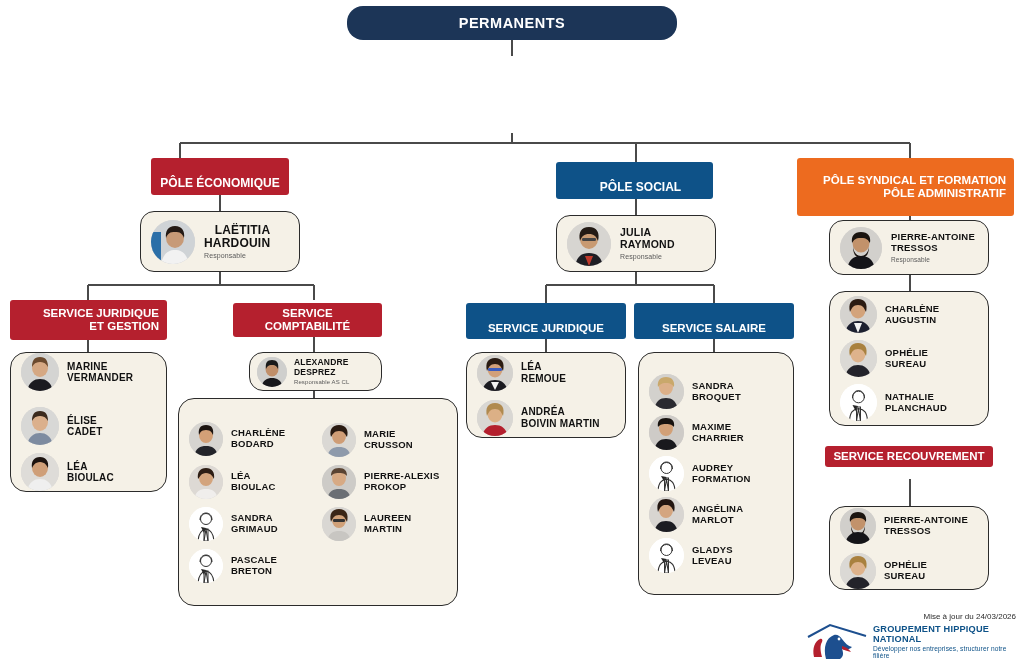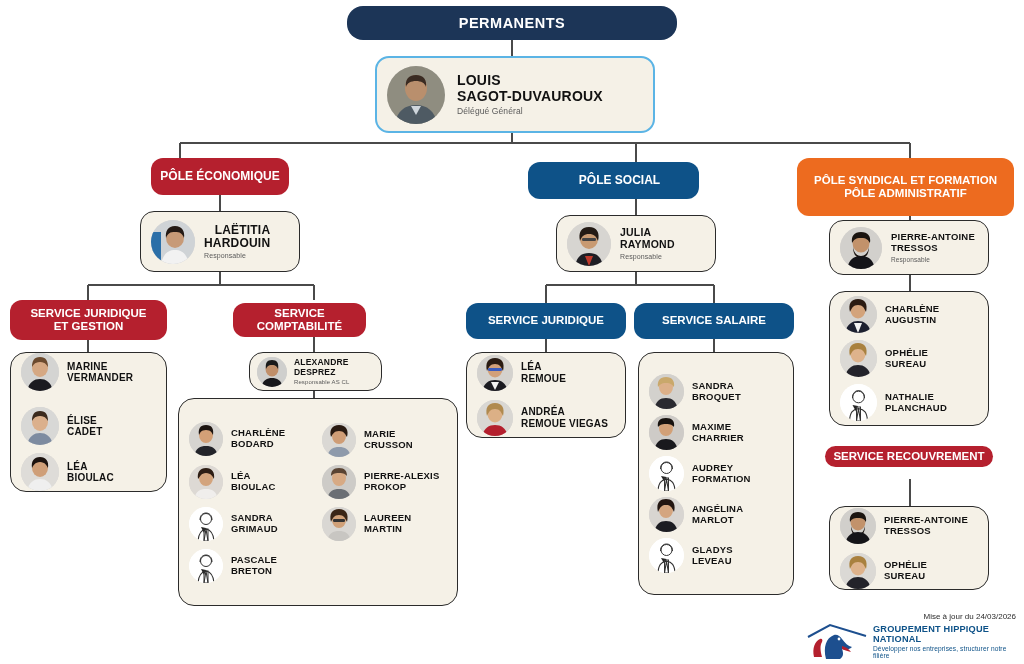--- a/index.html
+++ b/index.html
@@ -28,23 +28,23 @@
     background: #1c3557;
     color: #ffffff;
     border-radius: 16px;
     display: flex; align-items: center; justify-content: center;
     font-weight: bold;
     letter-spacing: .5px;
   }
 
   
   .pill {
-    border-radius: 12px;
+    border-radius: 3px;
     color: #fff;
-    display: flex; align-items: center; justify-content: center;
+    display: flex; align-items: flex-end; justify-content: center;
     text-align: center;
     font-weight: bold;
     line-height: 1.15;
     padding: 4px 8px;
   }
   .pill.red    { background: #b5202e; }
   .pill.blue   { background: #0e5288; }
   .pill.orange { background: #ed6b1f; }
 
   
@@ -157,38 +157,20 @@
       <line x1="910" y1="275" x2="910" y2="291"></line>
 
       <line x1="910" y1="479" x2="910" y2="506"></line>
     </g>
   </svg>
 
   <div class="abs banner" style="left:347px; top:6px; width:330px; height:34px; font-size:14.5px;">
     <span>PERMANENTS</span>
   </div>
 
-  <div class="abs card accent" style="left:375px; top:56px; width:280px; height:77px;">
-    <div class="avatar" style="width:58px; height:58px; margin-right:12px;">
-      <svg viewBox="0 0 58 58">
-          <rect width="58" height="58" fill="#8f8d80"></rect>
-          <ellipse cx="29" cy="22" rx="11" ry="13" fill="#b98f6d"></ellipse>
-          <path d="M29 9c8 0 11 5 10 12-1-4-5-6-10-6s-9 2-10 6c-1-7 2-12 10-12z" fill="#3a2b22"></path>
-          <path d="M8 58c2-13 10-19 21-19s19 6 21 19z" fill="#4e5a63"></path>
-          <path d="M24 40h10l-5 9z" fill="#cfd6dc"></path>
-        </svg>
-    </div>
-    <div>
-      <div class="pname" style="font-size:14px;">
-        <span>LOUIS</span><br>
-        <span>SAGOT-DUVAUROUX</span>
-      </div>
-      <div class="prole" style="font-size:8.5px;">Délégué Général</div>
-    </div>
-  </div>
 
   <div class="abs pill red" style="left:151px; top:158px; width:138px; height:37px; font-size:12px;">
     <span>PÔLE ÉCONOMIQUE</span>
   </div>
 
   <div class="abs card" style="left:140px; top:211px; width:160px; height:61px;">
     <div class="avatar" style="width:44px; height:44px; margin-right:9px;">
       <svg viewBox="0 0 44 44">
           <rect width="44" height="44" fill="#cfd3d6"></rect>
           <rect x="0" y="12" width="10" height="32" fill="#2b6fa8"></rect>
@@ -249,21 +231,21 @@
             <path d="M6 38c2-9 7-12 13-12s11 3 13 12z" fill="#efefef"></path>
           </svg>
       </div>
       <div class="pname" style="font-size:10px;">
         <span>LÉA</span><br>
         <span>BIOULAC</span>
       </div>
     </div>
   </div>
 
-  <div class="abs pill red" style="left:233px; top:303px; width:133px; height:34px; font-size:11.5px;">
+  <div class="abs pill red" style="left:233px; top:303px; width:149px; height:34px; font-size:11.5px;">
     <span>SERVICE COMPTABILITÉ</span>
   </div>
 
   <div class="abs card" style="left:249px; top:352px; width:133px; height:39px; padding:4px 7px;">
     <div class="avatar" style="width:30px;height:30px;margin-right:7px;">
       <svg viewBox="0 0 30 30">
           <rect width="30" height="30" fill="#cfcfcd"></rect>
           <ellipse cx="15" cy="12" rx="6.5" ry="7.5" fill="#c08f6a"></ellipse>
           <path d="M15 3c5 0 7 3 6 9-1-2-2-4-6-4s-5 2-6 4c-1-6 1-9 6-9z" fill="#1a1a1a"></path>
           <path d="M4 30c2-7 6-9 11-9s9 2 11 9z" fill="#18181c"></path>
@@ -385,21 +367,21 @@
           </svg>
       </div>
       <div class="pname" style="font-size:9.5px;">
         <span>PASCALE</span><br>
         <span>BRETON</span>
       </div>
     </div>
     <div></div>
   </div>
 
-  <div class="abs pill blue" style="left:528px; top:162px; width:171px; height:37px; font-size:12px;padding-left:20px;">
+  <div class="abs pill blue" style="left:556px; top:162px; width:157px; height:37px; font-size:12px;padding-left:20px;">
     <span>PÔLE SOCIAL</span>
   </div>
 
   <div class="abs card" style="left:556px; top:215px; width:160px; height:57px;">
     <div class="avatar" style="width:44px;height:44px;margin-right:9px;">
       <svg viewBox="0 0 44 44">
           <rect width="44" height="44" fill="#d7d5d1"></rect>
           <ellipse cx="22" cy="17" rx="9" ry="10" fill="#c89a72"></ellipse>
           <path d="M22 5c8 0 11 6 9 14-2-5-4-7-9-7s-7 2-9 7c-2-8 1-14 9-14z" fill="#231a14"></path>
           <rect x="15" y="16" width="14" height="3" rx="1.2" fill="#444"></rect>
@@ -441,21 +423,21 @@
       <div class="avatar" style="width:36px;height:36px;">
         <svg viewBox="0 0 36 36">
             <rect width="36" height="36" fill="#d9d7d3"></rect>
             <ellipse cx="18" cy="14" rx="7.5" ry="8.5" fill="#dcb086"></ellipse>
             <path d="M18 3c7 0 10 5 8 13-2-4-3-7-8-7s-6 3-8 7c-2-8 1-13 8-13z" fill="#b08a4f"></path>
             <path d="M5 36c2-8 7-11 13-11s11 3 13 11z" fill="#b4202e"></path>
           </svg>
       </div>
       <div class="pname" style="font-size:10px;">
         <span>ANDRÉA</span><br>
-        <span>REMOUE VIEGAS</span>
+        <span>BOIVIN MARTIN</span>
       </div>
     </div>
   </div>
 
   <div class="abs pill blue" style="left:634px; top:303px; width:160px; height:36px; font-size:11.5px;">
     <span>SERVICE SALAIRE</span>
   </div>
 
   <div class="abs group" style="left:638px; top:352px; width:156px; height:243px;">
     <div class="person" style="margin-bottom:4px;">

